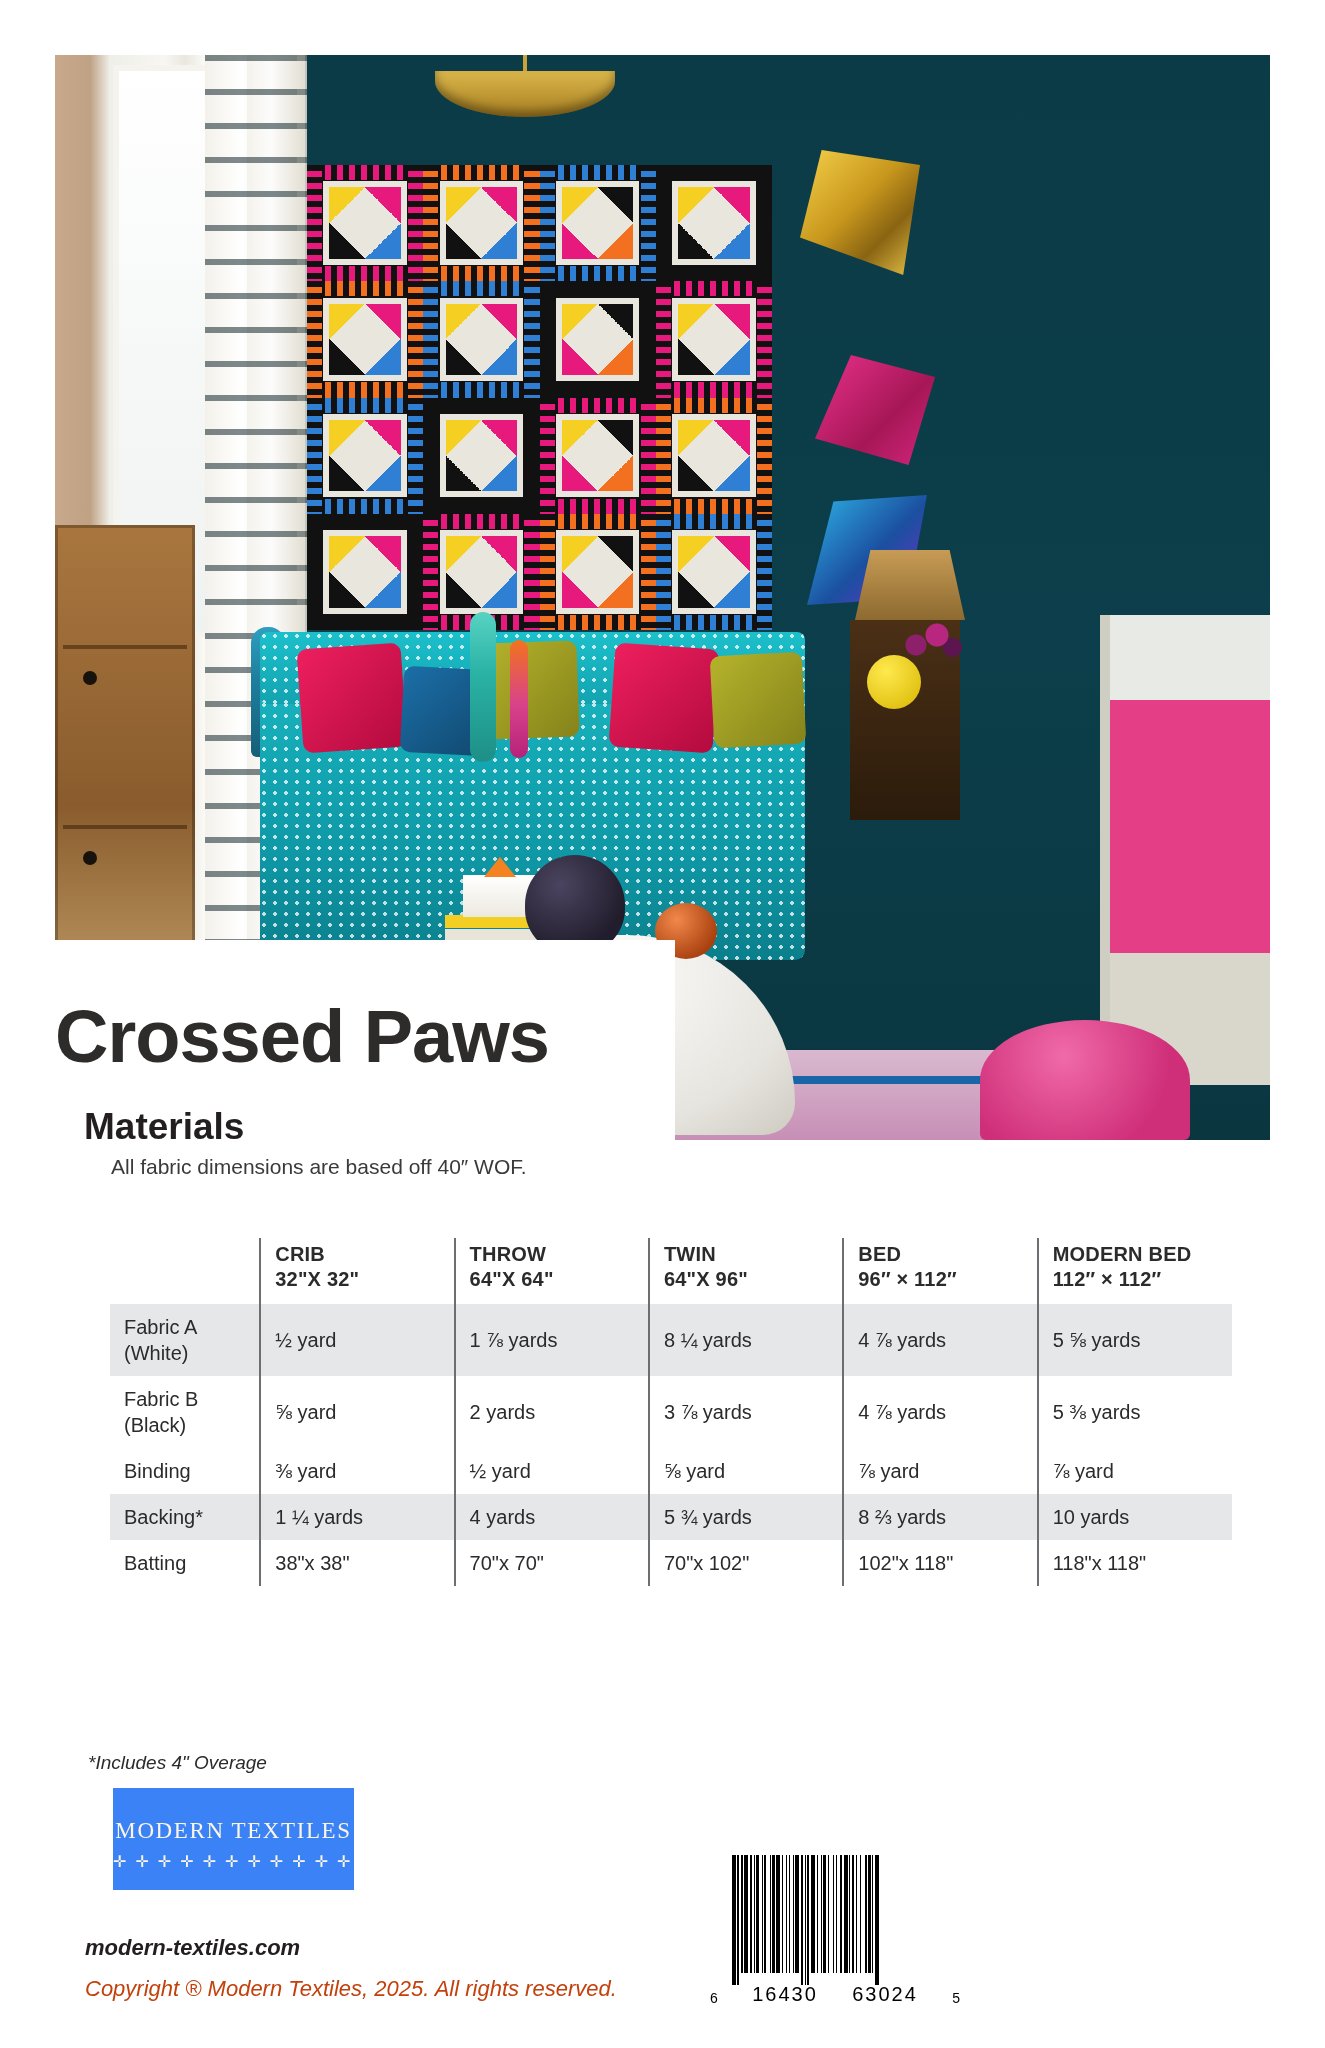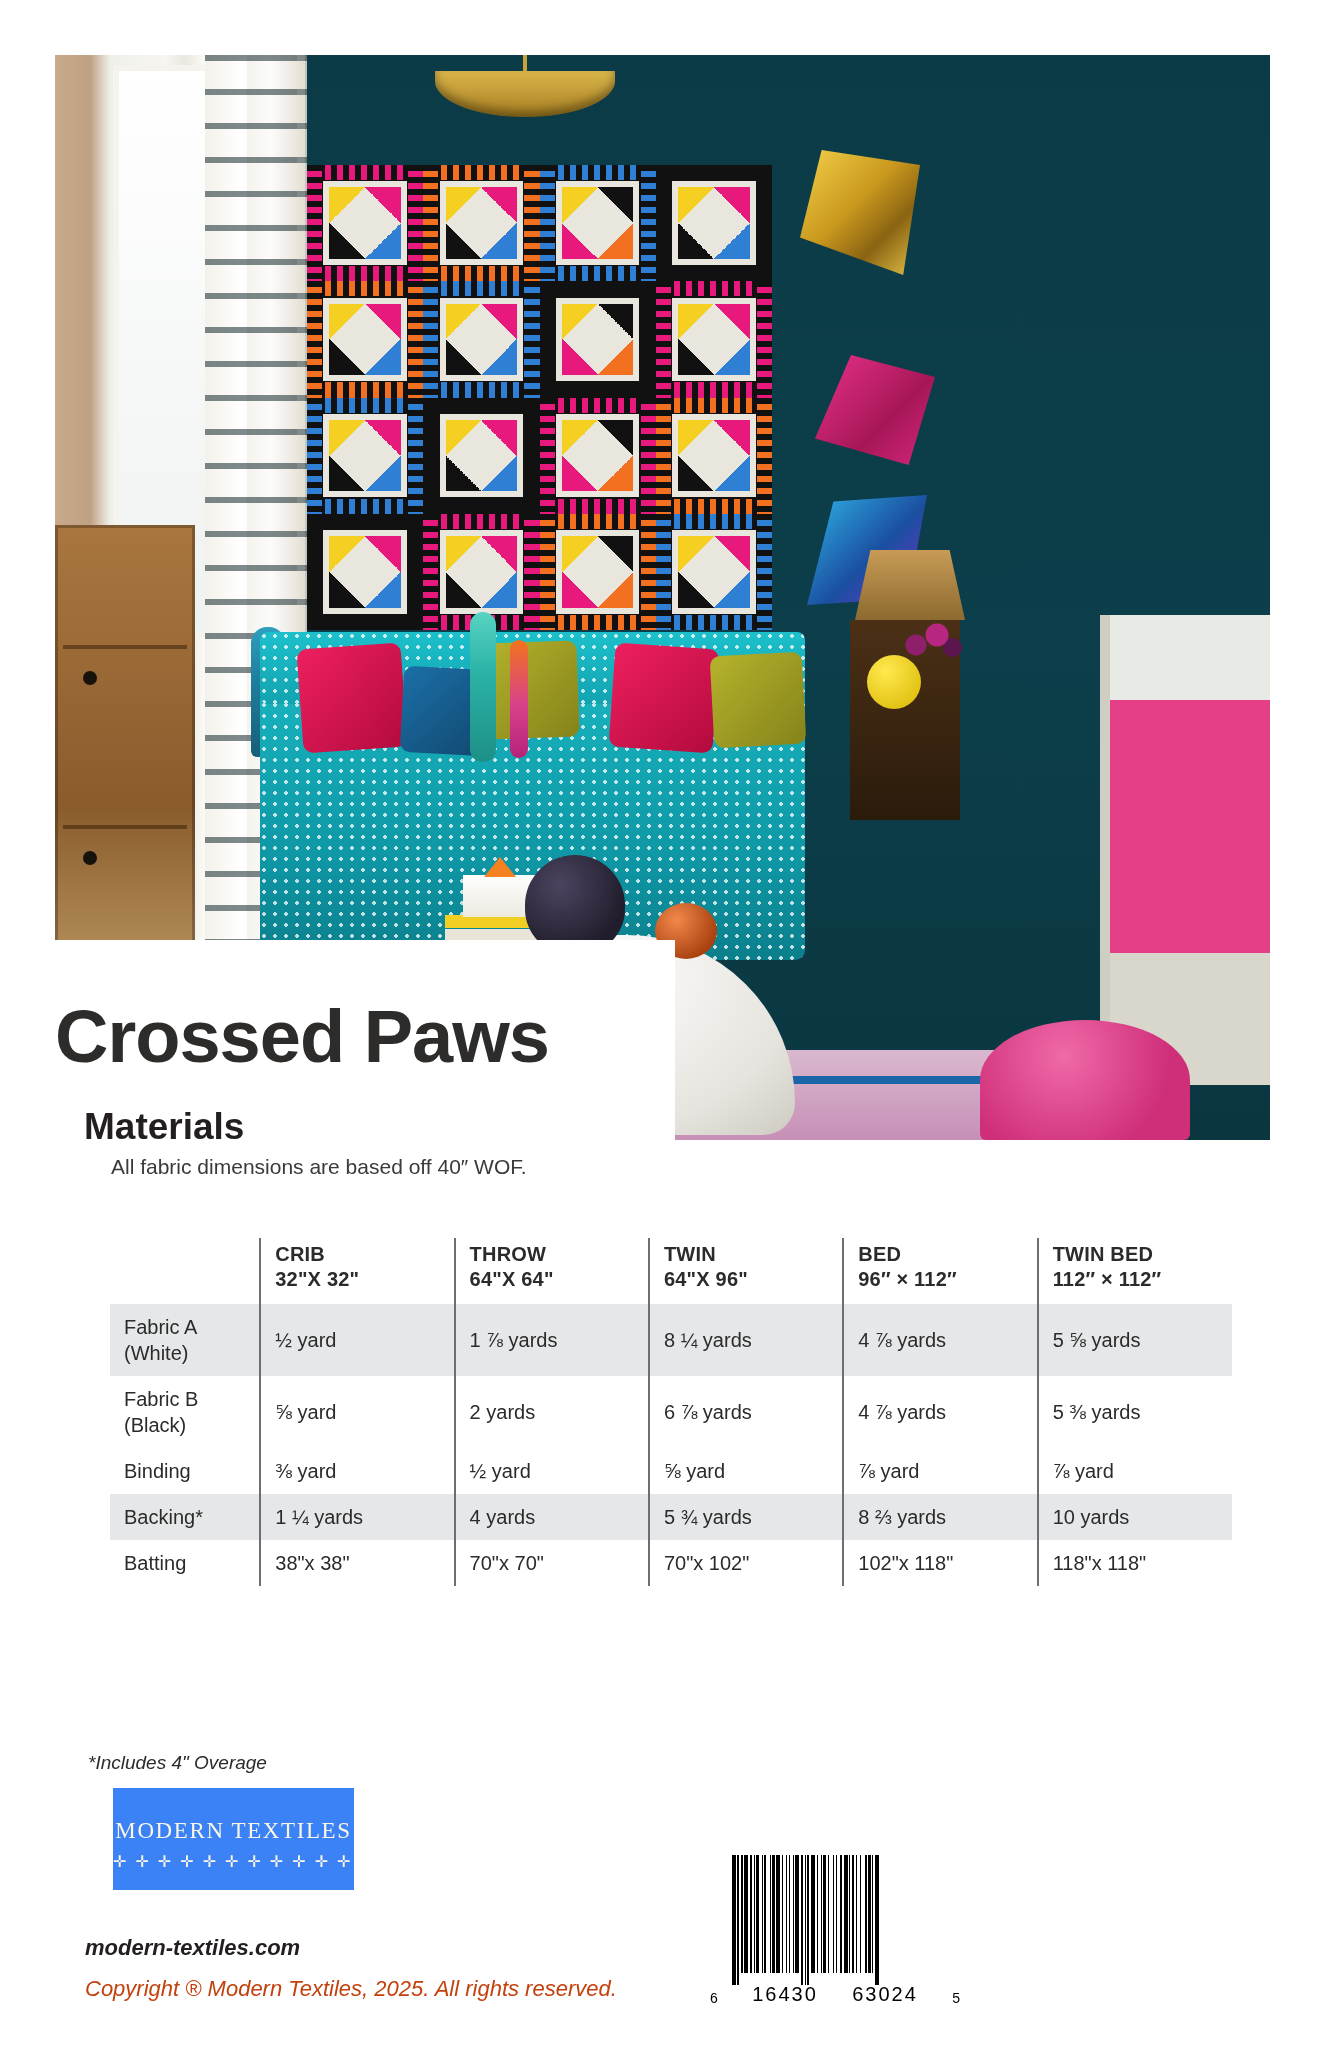--- a/index.html
+++ b/index.html
@@ -690,41 +690,41 @@
         </th>
         <th class="vline">
           <div>TWIN</div>
           <div>64"X 96"</div>
         </th>
         <th class="vline">
           <div>BED</div>
           <div>96″ × 112″</div>
         </th>
         <th class="vline">
-          <div>TWIN BED</div>
+          <div>MODERN BED</div>
           <div>112″ × 112″</div>
         </th>
       </tr>
   </thead>
   <tbody id="tbody">
       <tr class="shaded">
         <td class="rowlabel cell-multi">Fabric A
 (White)</td>
         <td class="vline cell-multi">½ yard</td>
         <td class="vline cell-multi">1 ⅞ yards</td>
         <td class="vline cell-multi">8 ¼ yards</td>
         <td class="vline cell-multi">4 ⅞ yards</td>
         <td class="vline cell-multi">5 ⅝ yards</td>
       </tr>
       <tr>
         <td class="rowlabel cell-multi">Fabric B
 (Black)</td>
         <td class="vline cell-multi">⅝ yard</td>
         <td class="vline cell-multi">2 yards</td>
-        <td class="vline cell-multi">6 ⅞ yards</td>
+        <td class="vline cell-multi">3 ⅞ yards</td>
         <td class="vline cell-multi">4 ⅞ yards</td>
         <td class="vline cell-multi">5 ⅜ yards</td>
       </tr>
       <tr>
         <td class="rowlabel cell-multi">Binding</td>
         <td class="vline cell-multi">⅜ yard</td>
         <td class="vline cell-multi">½ yard</td>
         <td class="vline cell-multi">⅝ yard</td>
         <td class="vline cell-multi">⅞ yard</td>
         <td class="vline cell-multi">⅞ yard</td>

